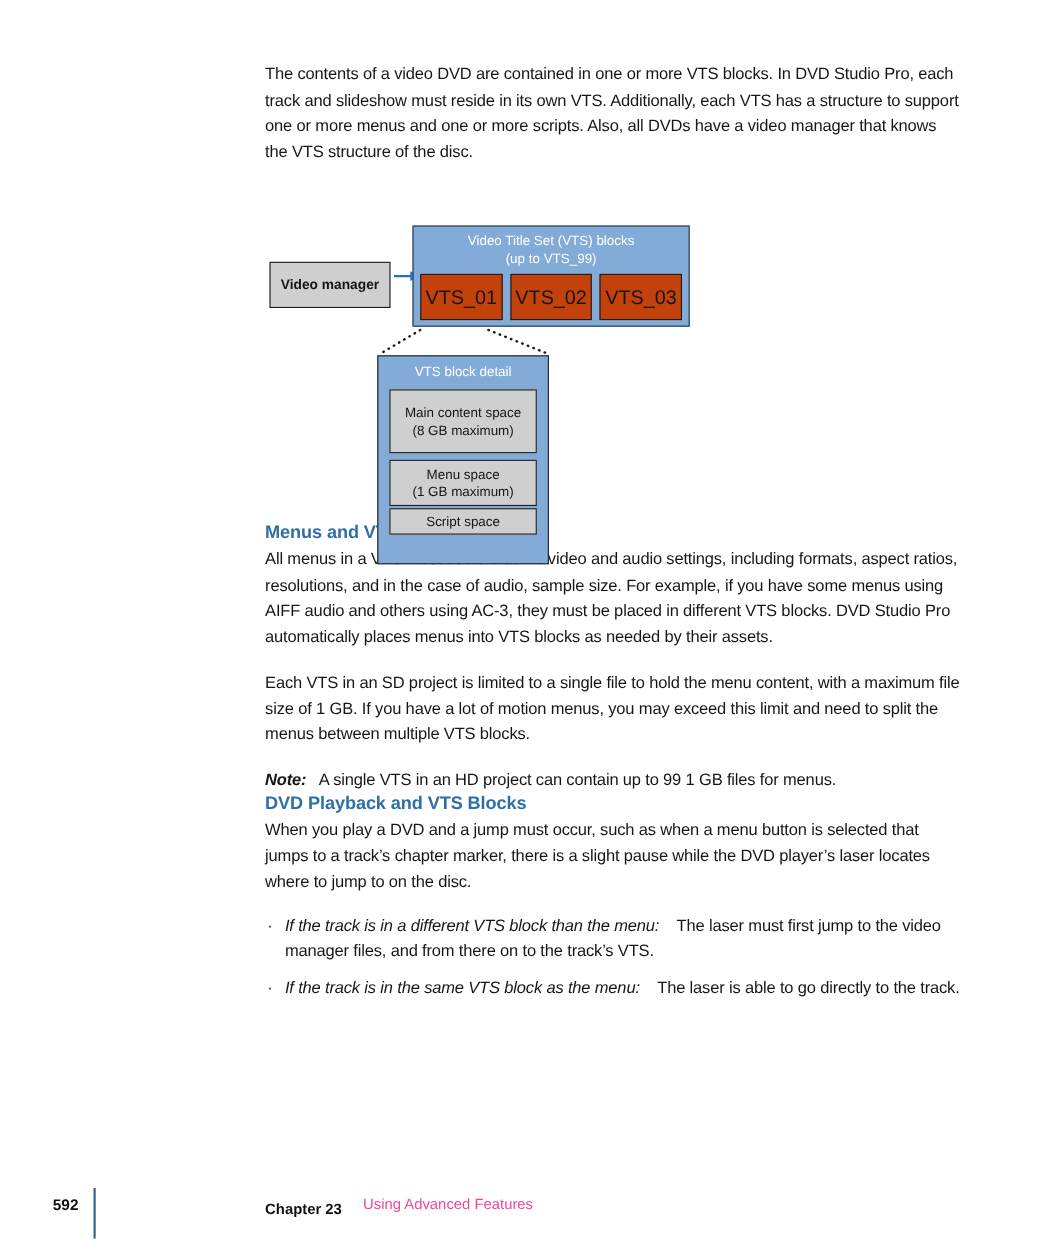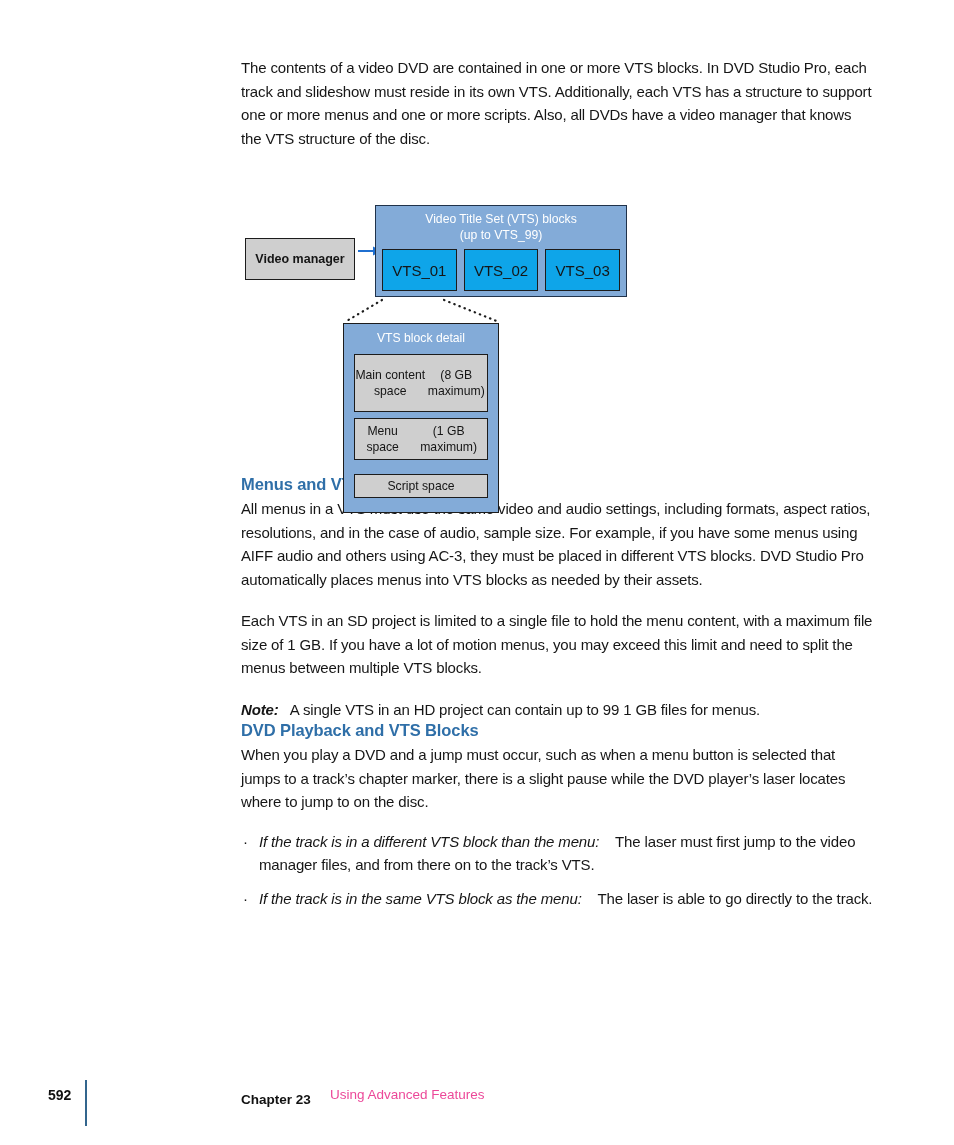--- a/index.html
+++ b/index.html
@@ -136,26 +136,26 @@
     position: absolute;
     left: 6px;
     top: 43px;
     right: 6px;
     display: flex;
     gap: 7px;
   }
   .vts-cell {
     flex: 1;
     height: 42px;
-    background: #0ea5e9;
+    background: #c2410c;
     border: 1.5px solid #1c1c1c;
     display: flex;
     align-items: center;
     justify-content: center;
-    font-size: 15px;
+    font-size: 18px;
     color: #151515;
     box-sizing: border-box;
   }
 
   .connector {
     position: absolute;
     left: 0;
     top: 0;
     width: 430px;
     height: 315px;
@@ -182,31 +182,31 @@
     font-size: 12.2px;
   }
   .detail-cell {
     position: absolute;
     left: 10px;
     right: 10px;
     background: #cfcfcf;
     border: 1.5px solid #1c1c1c;
     box-sizing: border-box;
     display: flex;
-    flex-direction: row;
+    flex-direction: column;
     align-items: center;
     justify-content: center;
     font-size: 12.2px;
     color: #151515;
     line-height: 16px;
     text-align: center;
   }
   .cell-main   { top: 30px;  height: 58px; }
   .cell-menu   { top: 94px;  height: 42px; }
-  .cell-script { top: 150px; height: 24px; }
+  .cell-script { top: 138px; height: 24px; }
 
   
   .footer {
     position: absolute;
     left: 0;
     top: 1078px;
     width: 954px;
     height: 50px;
   }
   .folio {

